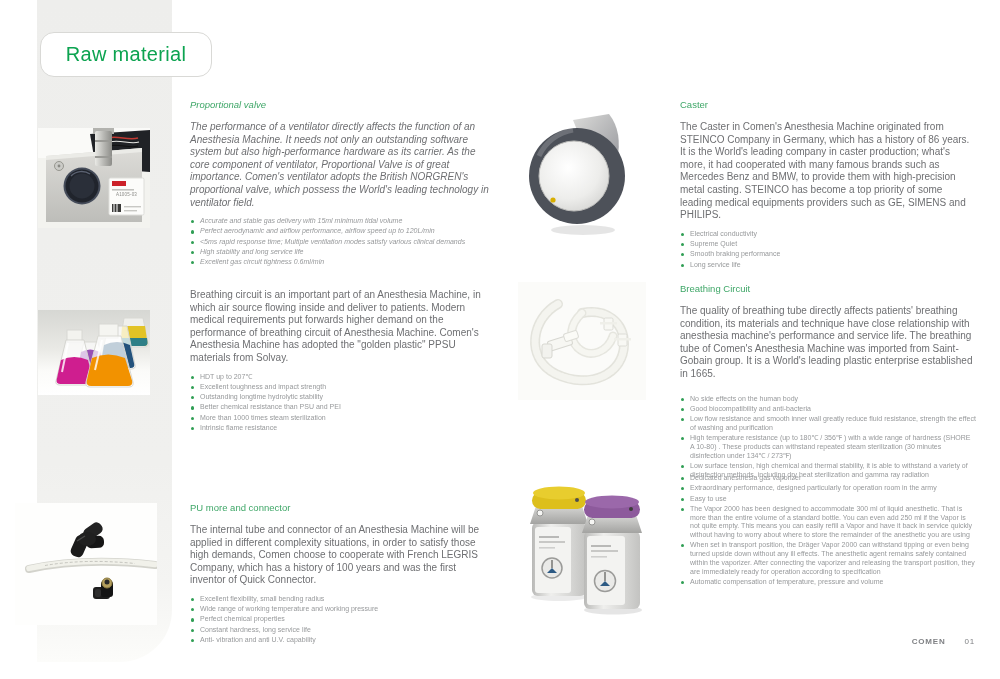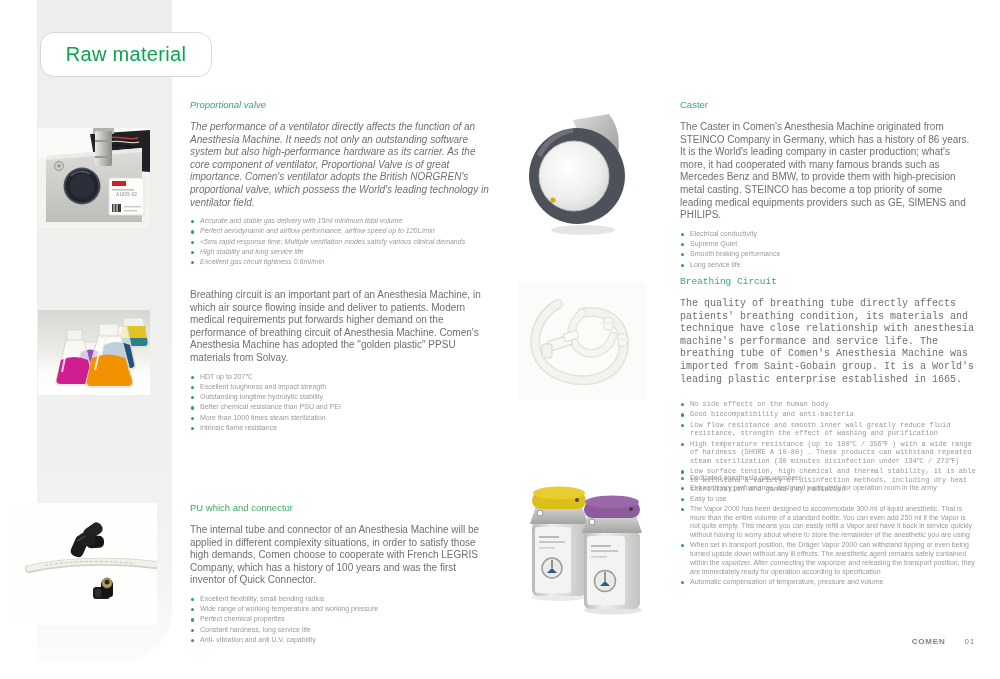--- a/index.html
+++ b/index.html
@@ -257,21 +257,21 @@
       <li>HDT up to 207℃</li>
       <li>Excellent toughness and impact strength</li>
       <li>Outstanding longtime hydrolytic stability</li>
       <li>Better chemical resistance than PSU and PEI</li>
       <li>More than 1000 times steam sterilization</li>
       <li>Intrinsic flame resistance</li>
     </ul>
   </div>
 
   <div class="section" style="left:190px;top:502px;">
-    <h3>PU which and connector</h3>
+    <h3>PU more and connector</h3>
     <p>The internal tube and connector of an Anesthesia Machine will be applied in different complexity situations, in order to satisfy those high demands, Comen choose to cooperate with French LEGRIS Company, which has a history of 100 years and was the first inventor of Quick Connector.</p>
     <ul class="bullets">
       <li>Excellent flexibility, small bending radius</li>
       <li>Wide range of working temperature and working pressure</li>
       <li>Perfect chemical properties</li>
       <li>Constant hardness, long service life</li>
       <li>Anti- vibration and anti U.V. capability</li>
     </ul>
   </div>
 
@@ -279,21 +279,21 @@
     <h3>Caster</h3>
     <p>The Caster in Comen's Anesthesia Machine originated from STEINCO Company in Germany, which has a history of 86 years. It is the World's leading company in caster production; what's more, it had cooperated with many famous brands such as Mercedes Benz and BMW, to provide them with high-precision metal casting. STEINCO has become a top priority of some leading medical equipments providers such as GE, SIMENS and PHILIPS.</p>
     <ul class="bullets">
       <li>Electrical conductivity</li>
       <li>Supreme Quiet</li>
       <li>Smooth braking performance</li>
       <li>Long service life</li>
     </ul>
   </div>
 
-  <div class="section col2" style="left:680px;top:276px;font-family:Liberation Mono, monospace;">
+  <div class="section col2" style="left:680px;top:283px;">
     <h3>Breathing Circuit</h3>
     <p>The quality of breathing tube directly affects patients' breathing condition, its materials and technique have close relationship with anesthesia machine's performance and service life. The breathing tube of Comen's Anesthesia Machine was imported from Saint-Gobain group. It is a World's leading plastic enterprise established in 1665.</p>
     <ul class="bullets gap-md">
       <li>No side effects on the human body</li>
       <li>Good biocompatibility and anti-bacteria</li>
       <li>Low flow resistance and smooth inner wall greatly reduce fluid resistance, strength the effect of washing and purification</li>
       <li>High temperature resistance (up to 180℃ / 356℉ ) with a wide range of hardness (SHORE A 10-80) . These products can withstand repeated steam sterilization (30 minutes disinfection under 134℃ / 273℉)</li>
       <li>Low surface tension, high chemical and thermal stability, it is able to withstand a variety of disinfection methods, including dry heat sterilization and gamma ray radiation</li>
     </ul>
   </div>

